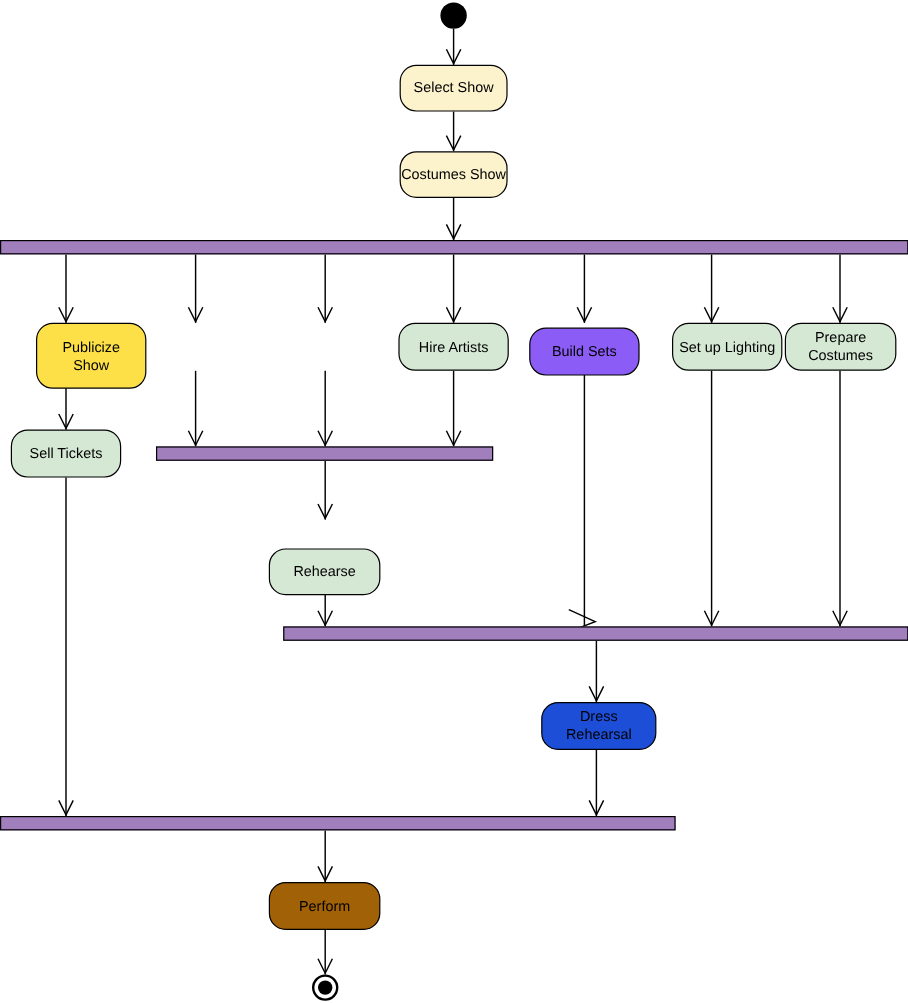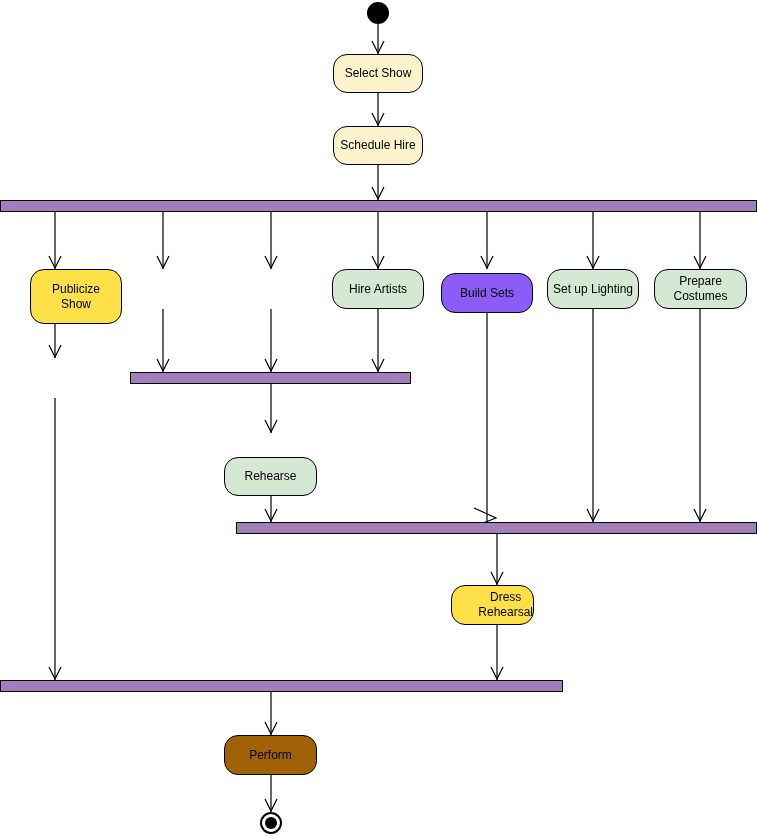--- a/index.html
+++ b/index.html
@@ -138,46 +138,49 @@
       <g>
         <line class="edge-line" x1="271" y1="775" x2="271" y2="812"></line>
         <polyline class="edge-arrowhead" points="265,799 271,811 277,799"></polyline>
       </g>
     </svg>
 <div class="node node-initial" style="left: 367px; top: 2px; width: 22px; height: 22px; background: rgb(0, 0, 0);"></div>
     <div class="node node-action" style="left: 333px; top: 54px; width: 90px; height: 39px; background: rgb(252, 242, 204); border-color: rgb(0, 0, 0);">
       <span class="label">Select Show</span>
     </div>
     <div class="node node-action" style="left: 333px; top: 126px; width: 90px; height: 39px; background: rgb(252, 242, 204); border-color: rgb(0, 0, 0);">
-      <span class="label">Schedule Hire</span>
+      <span class="label">Costumes Show</span>
     </div>
     <div class="node node-bar" style="left: 0px; top: 200px; width: 757px; height: 12px; background: rgb(161, 127, 188); border-color: rgb(0, 0, 0);"></div>
     <div class="node node-action" style="left: 9px; top: 269px; width: 92px; height: 55px; background: #fde047; border-color: rgb(0, 0, 0); margin-left: 21px;">
       <span class="label">Publicize
 Show</span>
     </div>
     <div class="node node-action" style="left: 332px; top: 269px; width: 92px; height: 40px; background: rgb(213, 232, 212); border-color: rgb(0, 0, 0);">
       <span class="label">Hire Artists</span>
     </div>
     <div class="node node-action" style="left: 441px; top: 273px; width: 92px; height: 40px; background: #8b5cf6; border-color: rgb(0, 0, 0); text-align: center;">
       <span class="label">Build Sets</span>
     </div>
-    <div class="node node-action" style="left: 547px; top: 269px; width: 92px; height: 40px; background: rgb(213, 232, 212); border-color: rgb(0, 0, 0);">
+    <div class="node node-action" style="left: 560px; top: 269px; width: 92px; height: 40px; background: rgb(213, 232, 212); border-color: rgb(0, 0, 0);">
       <span class="label">Set up Lighting</span>
     </div>
     <div class="node node-action" style="left: 654px; top: 269px; width: 93px; height: 40px; background: rgb(213, 232, 212); border-color: rgb(0, 0, 0);">
       <span class="label">Prepare
 Costumes</span>
     </div>
+    <div class="node node-action" style="left: 9px; top: 358px; width: 92px; height: 40px; background: rgb(213, 232, 212); border-color: rgb(0, 0, 0);">
+      <span class="label">Sell Tickets</span>
+    </div>
     <div class="node node-bar" style="left: 130px; top: 372px; width: 281px; height: 12px; background: rgb(161, 127, 188); border-color: rgb(0, 0, 0);"></div>
     <div class="node node-action" style="left: 224px; top: 457px; width: 93px; height: 39px; background: rgb(213, 232, 212); border-color: rgb(0, 0, 0);">
       <span class="label">Rehearse</span>
     </div>
     <div class="node node-bar" style="left: 236px; top: 522px; width: 521px; height: 12px; background: rgb(161, 127, 188); border-color: rgb(0, 0, 0);"></div>
-    <div class="node node-action" style="left: 451px; top: 585px; width: 83px; height: 40px; background: #fde047; border-color: rgb(0, 0, 0); justify-content: flex-end;">
+    <div class="node node-action" style="left: 451px; top: 585px; width: 96px; height: 40px; background: #1d4ed8; border-color: rgb(0, 0, 0);">
       <span class="label">Dress
 Rehearsal</span>
     </div>
     <div class="node node-bar" style="left: 0px; top: 680px; width: 563px; height: 12px; background: rgb(161, 127, 188); border-color: rgb(0, 0, 0);"></div>
     <div class="node node-action" style="left: 224px; top: 735px; width: 93px; height: 40px; background: #a16207; border-color: rgb(0, 0, 0);">
       <span class="label">Perform</span>
     </div>
     <div class="node node-final" style="left: 260px; top: 812px; width: 22px; height: 22px;">
       <div class="final-dot" style="background: rgb(0, 0, 0);"></div>
     </div>

